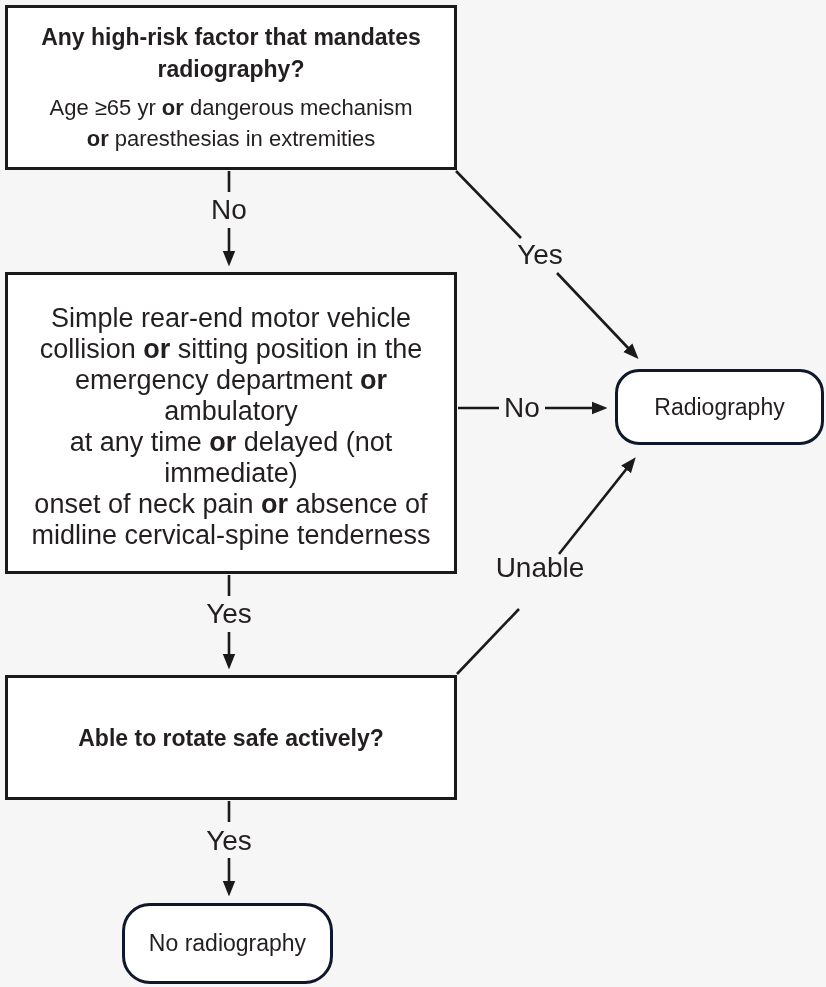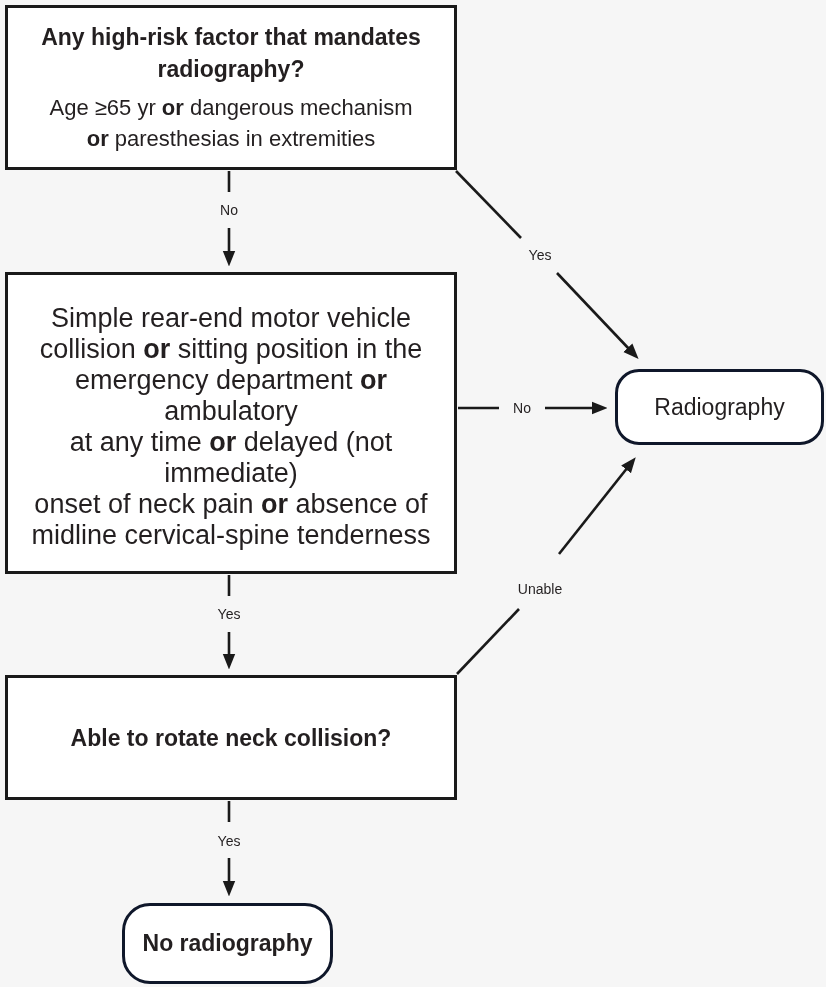--- a/index.html
+++ b/index.html
@@ -20,24 +20,24 @@
   .box-body  { font-size:22px; line-height:31px; white-space:pre-line; margin-top:7px; }
   .box2 .box-body { font-size:27px; }
   .b { font-weight:bold; }
   .pill {
     position:absolute; box-sizing:border-box;
     background:#ffffff; border:3px solid #0f172a;
     display:flex; align-items:center; justify-content:center;
     font-size:23px;
   }
   .pill-radiography   { left:615px; top:369px; width:209px; height:76px; border-radius:24px; }
-  .pill-no-radiography{ left:122px; top:903px; width:211px; height:81px; border-radius:28px;font-weight:bold; }
+  .pill-no-radiography{ left:122px; top:903px; width:211px; height:81px; border-radius:28px; }
   .edge-label {
     position:absolute; transform:translate(-50%,-50%);
-    font-size:14px; line-height:24px; white-space:nowrap;
+    font-size:28px; line-height:24px; white-space:nowrap;
   }
   .box1 { left:5px; top:5px;   width:452px; height:165px; }
   .box2 { left:5px; top:272px; width:452px; height:302px; }
   .box3 { left:5px; top:675px; width:452px; height:125px; }
 </style>
 </head>
 <body>
 
 <div class="canvas">
 
@@ -79,30 +79,30 @@
   <div class="box box2">
     <div class="box-body"><span>Simple rear-end motor vehicle
 collision </span><span class="b">or</span><span> sitting position in the
 emergency department </span><span class="b">or</span><span> ambulatory
 at any time </span><span class="b">or</span><span> delayed (not immediate)
 onset of neck pain </span><span class="b">or</span><span> absence of
 midline cervical-spine tenderness</span></div>
   </div>
 
   <div class="box box3">
-    <div class="box-title">Able to rotate neck collision?</div>
+    <div class="box-title">Able to rotate safe actively?</div>
   </div>
 
   <div class="pill pill-radiography">
     <span>Radiography</span>
   </div>
   <div class="pill pill-no-radiography">
     <span>No radiography</span>
   </div>
 
   <div class="edge-label" style="left:229px; top:210px;">No</div>
   <div class="edge-label" style="left:540px; top:255px;">Yes</div>
   <div class="edge-label" style="left:522px; top:408px;">No</div>
   <div class="edge-label" style="left:229px; top:614px;">Yes</div>
-  <div class="edge-label" style="left:540px; top:589px;text-align:center;">Unable</div>
+  <div class="edge-label" style="left:540px; top:568px;text-align:center;">Unable</div>
   <div class="edge-label" style="left:229px; top:841px;">Yes</div>
 
 </div>
 
 </body></html>

